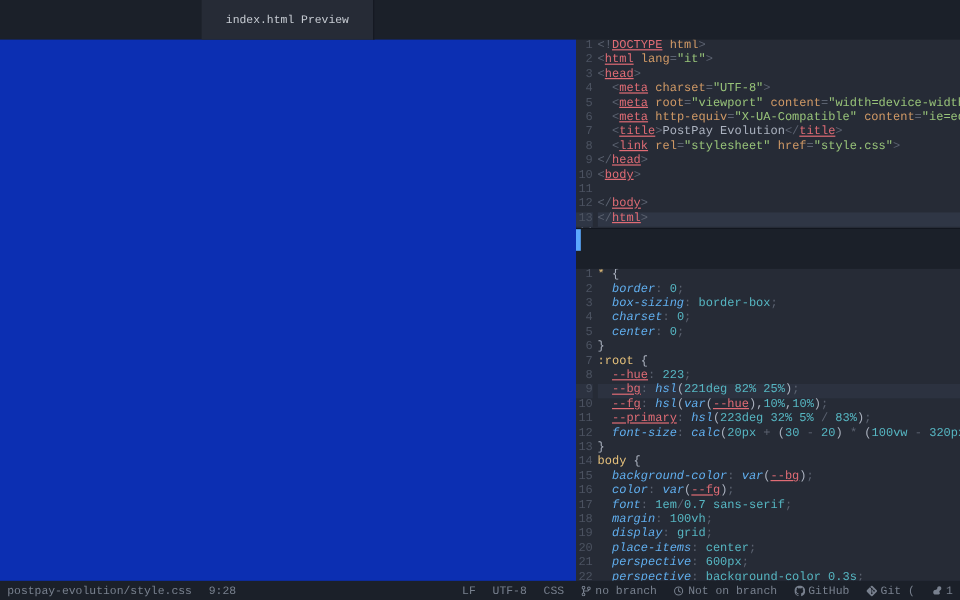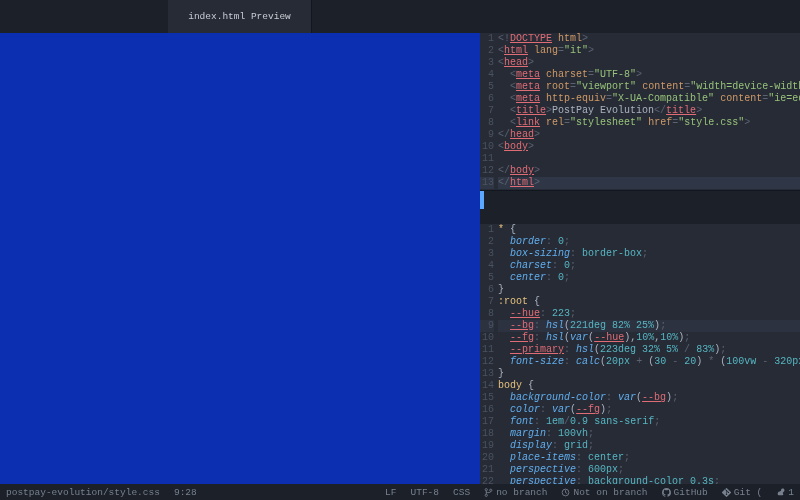--- a/index.html
+++ b/index.html
@@ -200,21 +200,21 @@
           <div><span class="t-y">:root</span><span class="t-w"> {</span></div>
           <div><span class="t-w">  </span><span class="t-r">--hue</span><span class="t-g">:</span><span class="t-w"> </span><span class="t-cn">223</span><span class="t-g">;</span></div>
           <div class="line-hl"><span class="t-w">  </span><span class="t-r">--bg</span><span class="t-g">:</span><span class="t-w"> </span><span class="t-bl">hsl</span><span class="t-w">(</span><span class="t-cn">221deg 82% 25%</span><span class="t-w">)</span><span class="t-g">;</span></div>
           <div><span class="t-w">  </span><span class="t-r">--fg</span><span class="t-g">:</span><span class="t-w"> </span><span class="t-bl">hsl</span><span class="t-w">(</span><span class="t-bl">var</span><span class="t-w">(</span><span class="t-r">--hue</span><span class="t-w">),</span><span class="t-cn">10%</span><span class="t-w">,</span><span class="t-cn">10%</span><span class="t-w">)</span><span class="t-g">;</span></div>
           <div><span class="t-w">  </span><span class="t-r">--primary</span><span class="t-g">:</span><span class="t-w"> </span><span class="t-bl">hsl</span><span class="t-w">(</span><span class="t-cn">223deg 32% 5% </span><span class="t-g">/</span><span class="t-cn"> 83%</span><span class="t-w">)</span><span class="t-g">;</span></div>
           <div><span class="t-w">  </span><span class="t-bl">font-size</span><span class="t-g">:</span><span class="t-w"> </span><span class="t-bl">calc</span><span class="t-w">(</span><span class="t-cn">20px</span><span class="t-w"> </span><span class="t-g">+</span><span class="t-w"> (</span><span class="t-cn">30</span><span class="t-w"> </span><span class="t-g">-</span><span class="t-w"> </span><span class="t-cn">20</span><span class="t-w">) </span><span class="t-g">*</span><span class="t-w"> (</span><span class="t-cn">100vw</span><span class="t-w"> </span><span class="t-g">-</span><span class="t-w"> </span><span class="t-cn">320px</span></div>
           <div><span class="t-w">}</span></div>
           <div><span class="t-y">body</span><span class="t-w"> {</span></div>
           <div><span class="t-w">  </span><span class="t-bl">background-color</span><span class="t-g">:</span><span class="t-w"> </span><span class="t-bl">var</span><span class="t-w">(</span><span class="t-r">--bg</span><span class="t-w">)</span><span class="t-g">;</span></div>
           <div><span class="t-w">  </span><span class="t-bl">color</span><span class="t-g">:</span><span class="t-w"> </span><span class="t-bl">var</span><span class="t-w">(</span><span class="t-r">--fg</span><span class="t-w">)</span><span class="t-g">;</span></div>
-          <div><span class="t-w">  </span><span class="t-bl">font</span><span class="t-g">:</span><span class="t-w"> </span><span class="t-cn">1em</span><span class="t-g">/</span><span class="t-cn">0.9</span><span class="t-w"> </span><span class="t-cn">sans-serif</span><span class="t-g">;</span></div>
+          <div><span class="t-w">  </span><span class="t-bl">font</span><span class="t-g">:</span><span class="t-w"> </span><span class="t-cn">1em</span><span class="t-g">/</span><span class="t-cn">0.7</span><span class="t-w"> </span><span class="t-cn">sans-serif</span><span class="t-g">;</span></div>
           <div><span class="t-w">  </span><span class="t-bl">margin</span><span class="t-g">:</span><span class="t-w"> </span><span class="t-cn">100vh</span><span class="t-g">;</span></div>
           <div><span class="t-w">  </span><span class="t-bl">display</span><span class="t-g">:</span><span class="t-w"> </span><span class="t-cn">grid</span><span class="t-g">;</span></div>
           <div><span class="t-w">  </span><span class="t-bl">place-items</span><span class="t-g">:</span><span class="t-w"> </span><span class="t-cn">center</span><span class="t-g">;</span></div>
           <div><span class="t-w">  </span><span class="t-bl">perspective</span><span class="t-g">:</span><span class="t-w"> </span><span class="t-cn">600px</span><span class="t-g">;</span></div>
           <div><span class="t-w">  </span><span class="t-bl">perspective</span><span class="t-g">:</span><span class="t-w"> </span><span class="t-cn">background-color 0.3s</span><span class="t-g">;</span></div>
         </div>
     </div>
   </div>
 
 </div>

